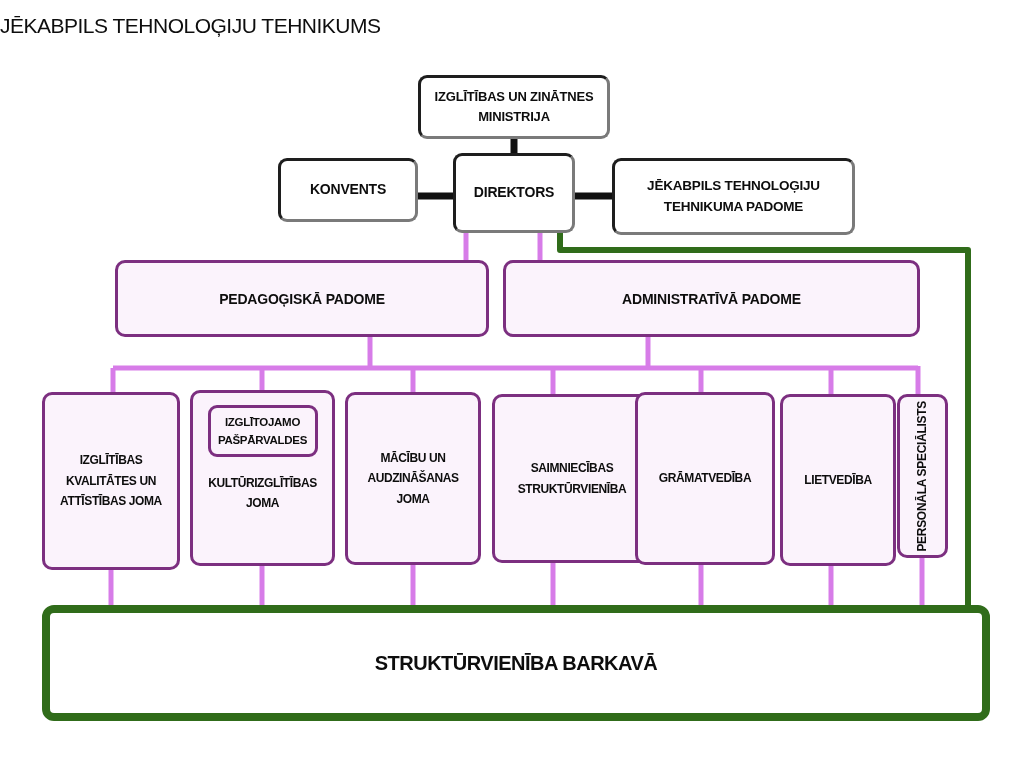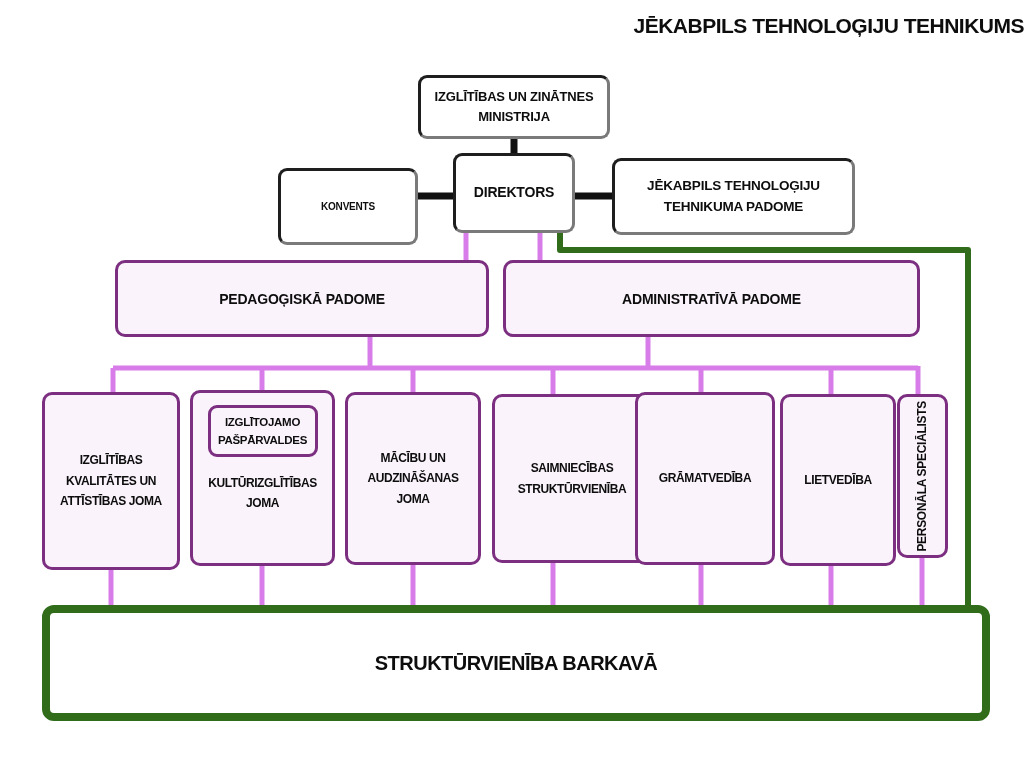--- a/index.html
+++ b/index.html
@@ -11,22 +11,22 @@
     --black-line:#111111;
     --text:#0d0d0d;
   }
   *{margin:0;padding:0;box-sizing:border-box;}
   html,body{background:#ffffff;}
   body{font-family:"Liberation Sans", sans-serif;color:var(--text);}
   .canvas{position:relative;width:1024px;height:768px;background:#fff;overflow:hidden;}
   .wires{position:absolute;left:0;top:0;z-index:1;pointer-events:none;}
   .node{position:absolute;z-index:2;display:flex;align-items:center;justify-content:center;
         text-align:center;font-weight:bold;background:#ffffff;}
-  .title{position:absolute;left:0;top:14px;width:1024px;text-align:right;z-index:2;
-         font-size:21px;font-weight:bold;letter-spacing:-0.5px;}
+  .title{position:absolute;left:0;top:14px;width:1024px;text-align:left;z-index:2;
+         font-size:21px;font-weight:normal;letter-spacing:-0.5px;}
   .gov{border:3px solid var(--dark-border);border-radius:9px;
        border-color:#1e1e1e #7a7a7a #7a7a7a #1e1e1e;
        font-size:13px;line-height:1.55;letter-spacing:-0.2px;padding:12px 8px;}
   .pbox{border:3px solid var(--purple);border-radius:10px;background:var(--fill);
         font-size:14px;letter-spacing:-0.2px;padding:4px 8px;}
   .dept{border:3px solid var(--purple);border-radius:10px;background:var(--fill);
         font-size:12px;line-height:1.7;letter-spacing:-0.4px;padding:6px 8px;}
   .dept-col{flex-direction:column;justify-content:flex-start;padding-top:12px;gap:16px;}
   .subbox{border:3px solid var(--purple);border-radius:9px;width:110px;min-height:52px;
           display:flex;align-items:center;justify-content:center;
@@ -77,21 +77,21 @@
     <line class="pl" x1="831" y1="558" x2="831" y2="607"></line>
     <line class="pl" x1="922" y1="556" x2="922" y2="607"></line>
   </svg>
 
   <div class="title">JĒKABPILS TEHNOLOĢIJU TEHNIKUMS</div>
 
   <div class="node gov" style="left:418px;top:75px;width:192px;height:64px;">
     <span>IZGLĪTĪBAS UN ZINĀTNES MINISTRIJA</span>
   </div>
 
-  <div class="node gov" style="left:278px;top:168px;width:140px;height:77px;font-size:10px;">
+  <div class="node gov" style="left:278px;top:158px;width:140px;height:64px;font-size:14px;">
     <span>KONVENTS</span>
   </div>
   <div class="node gov" style="left:453px;top:153px;width:122px;height:80px;font-size:14px;">
     <span>DIREKTORS</span>
   </div>
   <div class="node pbox" style="left:115px;top:260px;width:374px;height:77px;">
     <span>PEDAGOĢISKĀ PADOME</span>
   </div>
 
   <div class="node gov" style="left:612px;top:158px;width:243px;height:77px;font-size:13.5px;">

